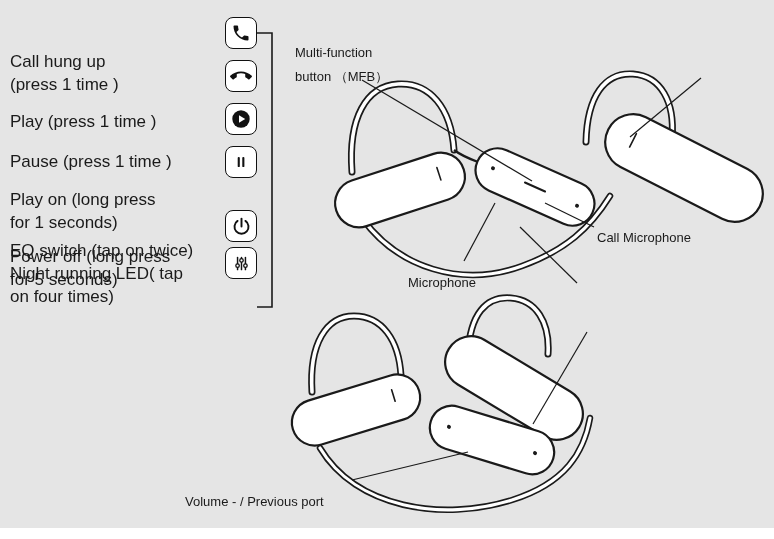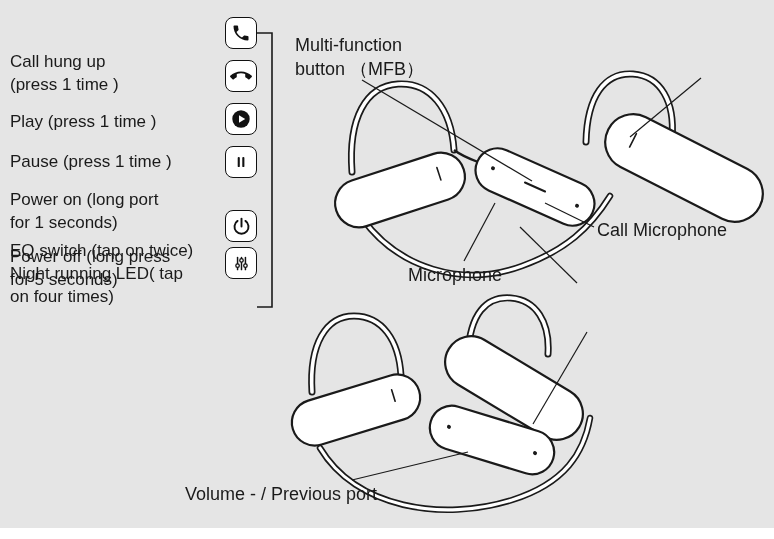--- a/index.html
+++ b/index.html
@@ -1,21 +1,21 @@
 <!DOCTYPE html>
 <html><head>
 <meta charset="utf-8">
 <style>
   html,body{margin:0;padding:0;background:#fff;}
   .page{
     position:relative;width:774px;height:528px;background:#e5e5e5;
     font-family:"Liberation Sans", sans-serif;color:#1a1a1a;overflow:hidden;
   }
   .label{position:absolute;white-space:nowrap;font-size:17px;line-height:23px;}
-  .callout{position:absolute;white-space:nowrap;font-size:18px;line-height:24px;}
+  .callout{position:absolute;white-space:nowrap;font-size:13px;line-height:24px;margin-top:8px;}
   .overlapA,.overlapB{position:absolute;left:10px;font-size:17px;line-height:23px;white-space:pre-line;}
   .overlapA{top:245px;}
   .overlapB{top:239px;}
   .icon-box{
     position:absolute;left:225px;width:32px;height:32px;box-sizing:border-box;
     border:1.8px solid #111;border-radius:8px;background:#fff;
     display:flex;align-items:center;justify-content:center;
   }
   .art{position:absolute;left:0;top:0;}
   .tube-o{fill:none;stroke:#1a1a1a;stroke-width:7;stroke-linecap:round;}
@@ -97,21 +97,21 @@
       <line x1="352" y1="480" x2="468" y2="452"></line>
     </g>
 
     <path class="bracket" d="M257,33 L272,33 L272,307 L257,307"></path>
   </svg>
 
   <div class="label" style="left:10px;top:50px">Call hung up</div>
   <div class="label" style="left:10px;top:73px">(press 1 time )</div>
   <div class="label" style="left:10px;top:110px">Play (press 1 time )</div>
   <div class="label" style="left:10px;top:150px">Pause (press 1 time )</div>
-  <div class="label" style="left:10px;top:188px">Power on (long port</div>
+  <div class="label" style="left:10px;top:188px">Play on (long press</div>
   <div class="label" style="left:10px;top:211px">for 1 seconds)</div>
   <div class="overlapA">Power off (long press
 for 5 seconds)</div>
   <div class="overlapB">EQ switch (tap on twice)
 Night running LED( tap
 on four times)</div>
 
   <div class="icon-box" style="top:17px">
     <svg viewBox="0 0 24 24" width="20" height="20">
         <path fill="#111" d="M6.62 10.79c1.44 2.83 3.76 5.14 6.59 6.59l2.2-2.2c.27-.27.67-.36 1.02-.24 1.12.37 2.33.57 3.57.57.55 0 1 .45 1 1V20c0 .55-.45 1-1 1-9.39 0-17-7.61-17-17 0-.55.45-1 1-1h3.5c.55 0 1 .45 1 1 0 1.25.2 2.45.57 3.57.11.35.03.74-.24 1.02l-2.2 2.2z"></path>

